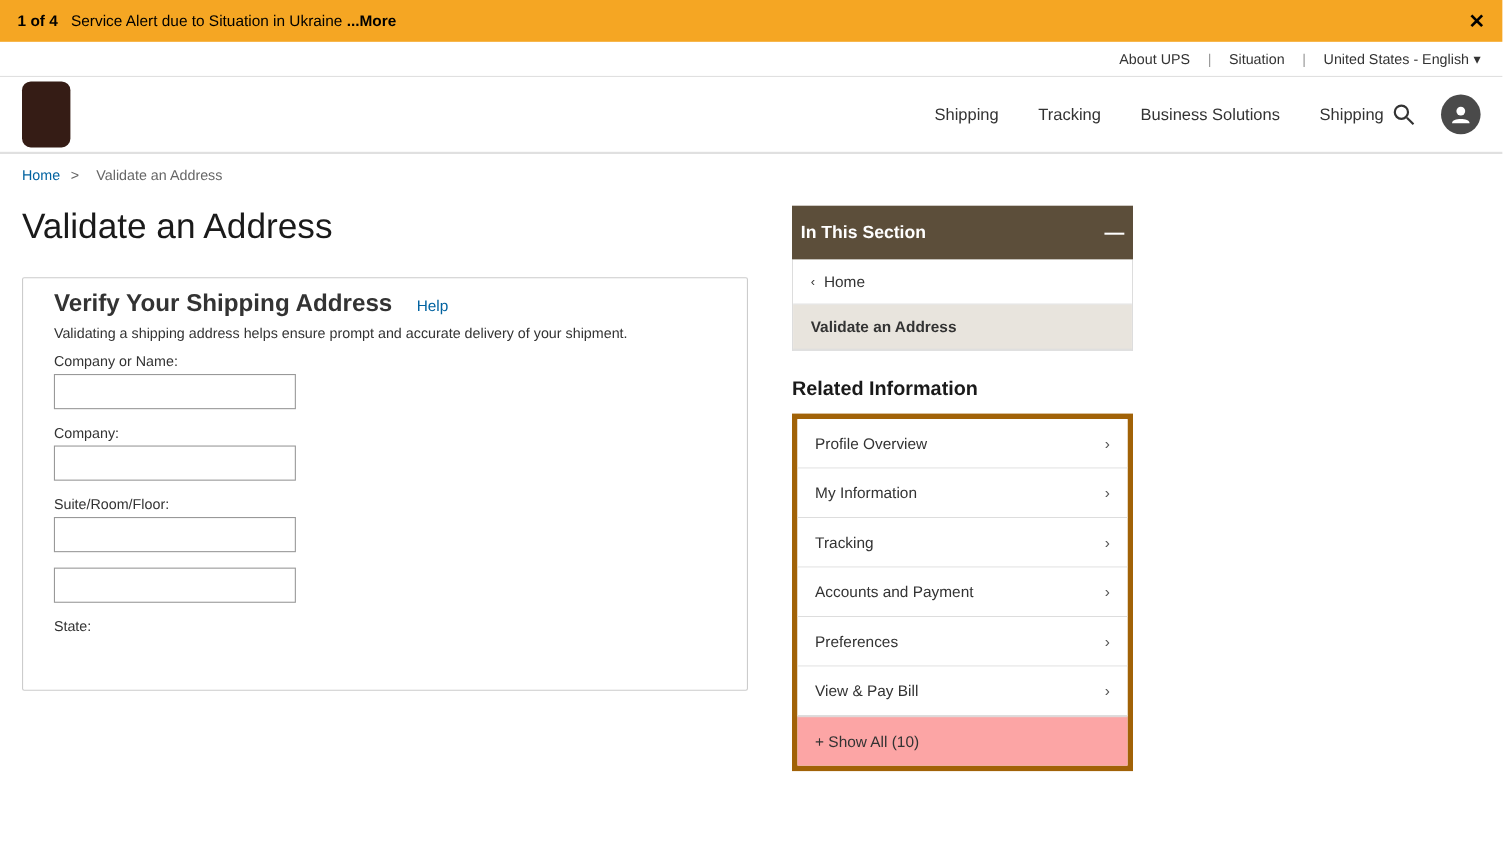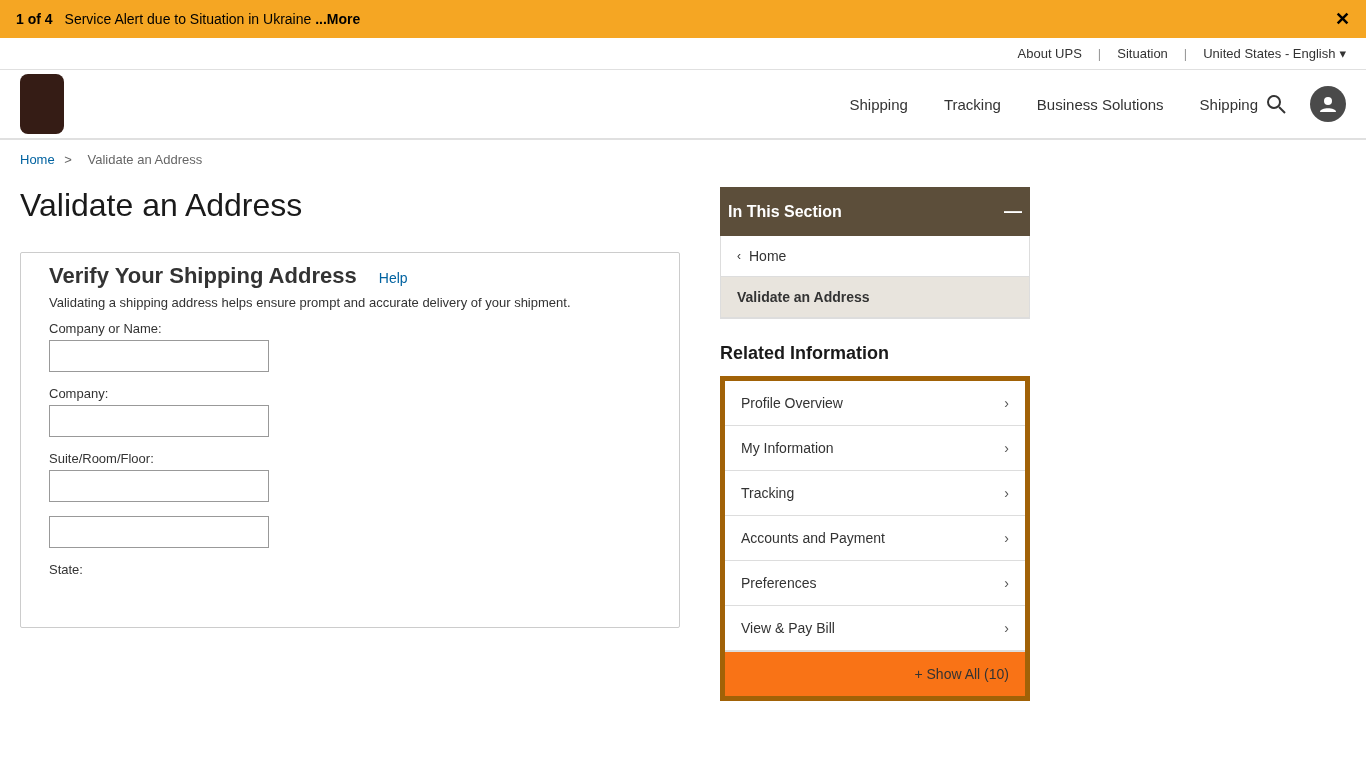--- a/index.html
+++ b/index.html
@@ -167,23 +167,22 @@
       text-decoration: none;
     }
     .related-link-item:last-child { border-bottom: none; }
     .related-link-item .chevron-right { font-size: 14px; color: #555; }
 
     .show-all-item {
       padding: 14px 16px;
       font-size: 14px;
       color: #333;
       cursor: pointer;
-      background: #f97316;
+      background: #fca5a5;
       border-top: 1px solid #ddd;
-      text-align: right;
     }
 
     
   </style>
 </head>
 <body>
 
 <div class="alert-banner">
   <div class="alert-left">
     <span class="alert-count">1 of 4</span>

